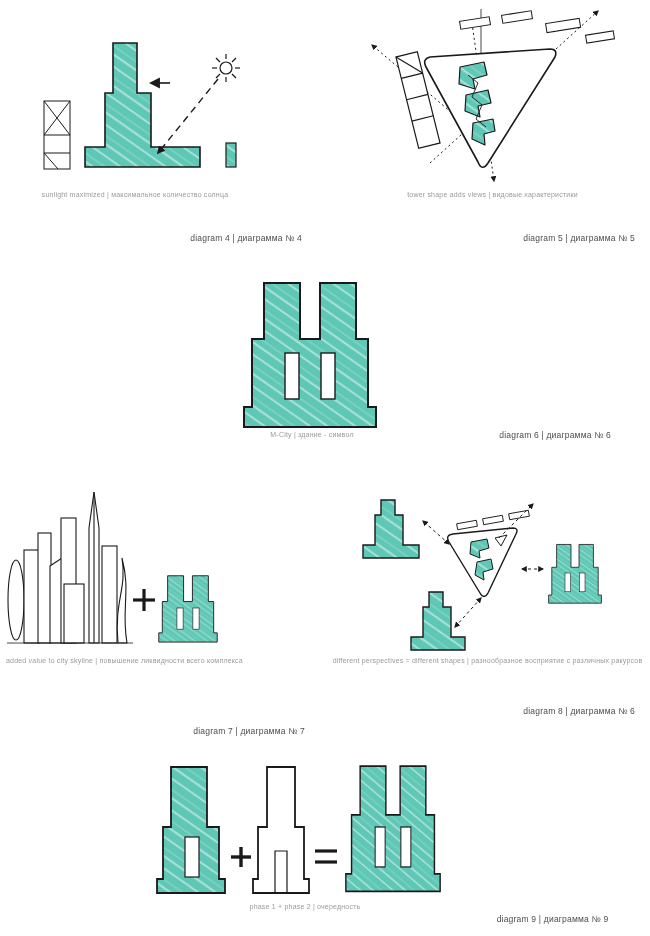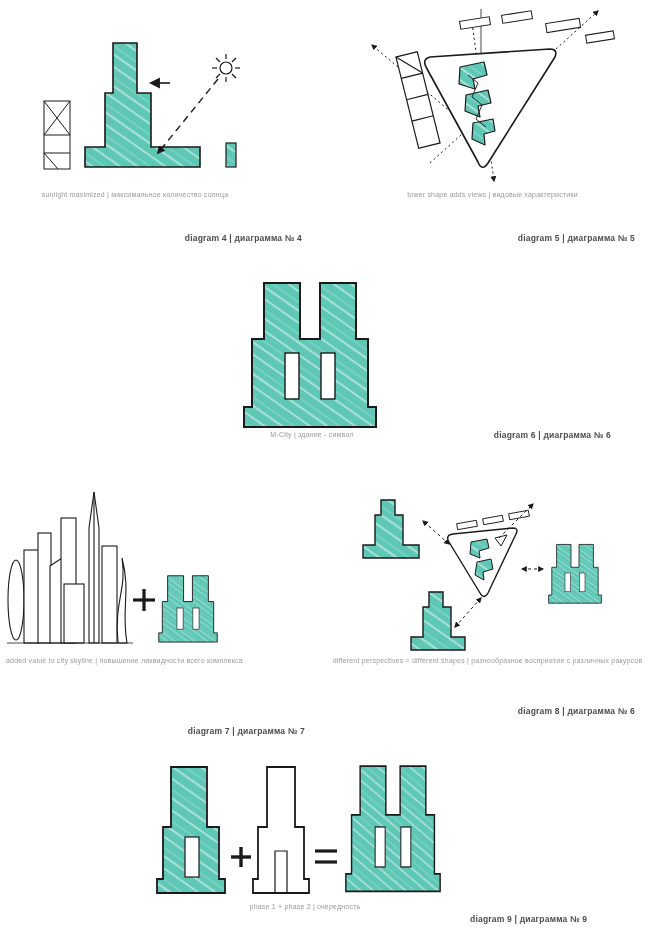--- a/index.html
+++ b/index.html
@@ -6,21 +6,21 @@
   body{
     width:650px;height:936px;position:relative;background:#ffffff;
     font-family:"Liberation Sans", sans-serif;overflow:hidden;
   }
   .fig{position:absolute;}
   .cap{
     position:absolute;font-size:7px;color:#9a9a9a;letter-spacing:.2px;
     white-space:nowrap;
   }
   .lbl{
-    position:absolute;font-size:8.5px;font-weight:bold;color:#4d4d4d;
+    position:absolute;font-size:8.5px;font-weight:normal;color:#4d4d4d;
     letter-spacing:.2px;white-space:nowrap;
   }
   svg{display:block;}
 </style>
 </head>
 <body>
 
 <svg width="0" height="0" style="position:absolute" aria-hidden="true">
   <defs>
     <pattern id="sk" width="26" height="26" patternUnits="userSpaceOnUse" patternTransform="rotate(35)">
@@ -179,13 +179,13 @@
 <div class="cap" style="left:228px;top:431px;width:168px;text-align:center">M-City  |  здание - символ</div>
 <div class="cap" style="left:6px;top:657px;width:280px;text-align:left">added value to city skyline  |  повышение ликвидности всего комплекса</div>
 <div class="cap" style="left:325px;top:657px;width:325px;text-align:center">different perspectives = different shapes  |  разнообразное восприятие с различных ракурсов</div>
 <div class="cap" style="left:185px;top:903px;width:240px;text-align:center">phase 1 + phase 2  |  очередность</div>
 
 <div class="lbl" style="left:140px;top:233px;width:162px;text-align:right">diagram 4  |  диаграмма № 4</div>
 <div class="lbl" style="left:470px;top:233px;width:165px;text-align:right">diagram 5  |  диаграмма № 5</div>
 <div class="lbl" style="left:446px;top:430px;width:165px;text-align:right">diagram 6  |  диаграмма № 6</div>
 <div class="lbl" style="left:143px;top:726px;width:162px;text-align:right">diagram 7  |  диаграмма № 7</div>
 <div class="lbl" style="left:470px;top:706px;width:165px;text-align:right">diagram 8  |  диаграмма № 6</div>
-<div class="lbl" style="left:470px;top:914px;width:165px;text-align:left">diagram 9  |  диаграмма № 9</div>
+<div class="lbl" style="left:470px;top:914px;width:165px;text-align:center">diagram 9  |  диаграмма № 9</div>
 
 </body></html>

